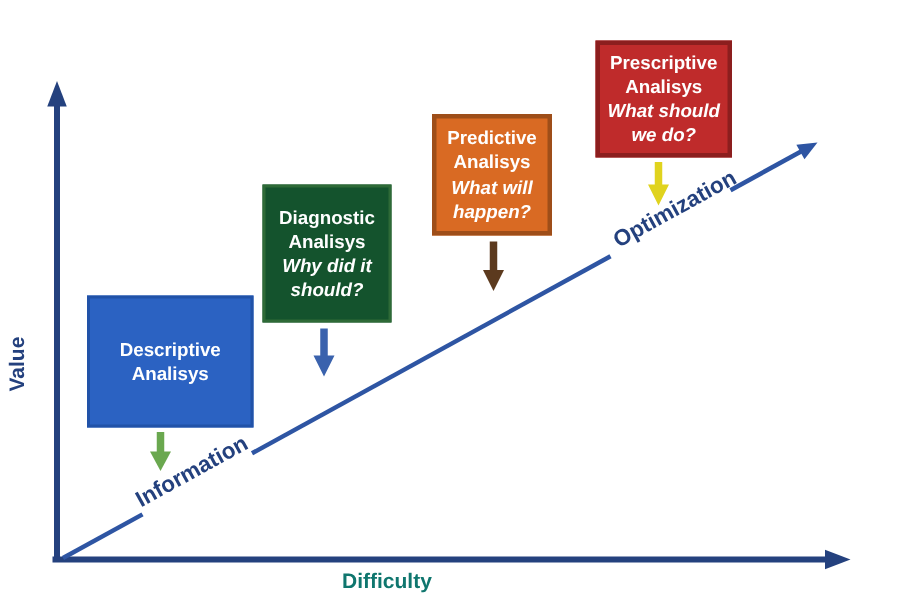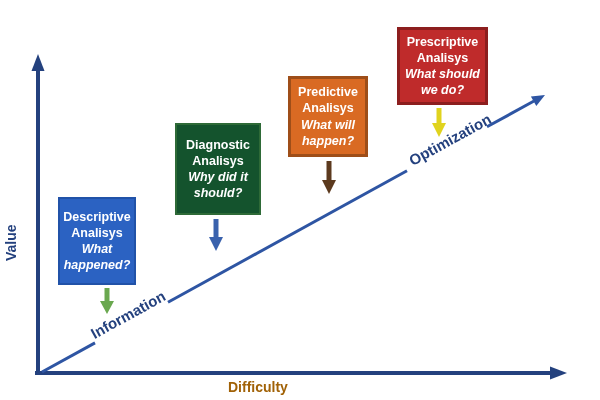--- a/index.html
+++ b/index.html
@@ -8,21 +8,21 @@
     font-family:"Liberation Sans",sans-serif;overflow:hidden;
   }
   #chart-svg{position:absolute;left:0;top:0;width:600px;height:400px;}
   .stage-box{
     position:absolute;display:flex;flex-direction:column;justify-content:center;
     align-items:center;text-align:center;color:#ffffff;box-sizing:border-box;
     padding:4px;border-style:solid;border-width:2px;
   }
   .stage-box .box-title{font-weight:bold;font-size:12.5px;line-height:1.3;}
   .stage-box .box-question{font-style:italic;font-weight:bold;font-size:12.5px;line-height:1.3;}
-  .box-descriptive{left:58px;top:197px;width:78px;height:88px;}
+  .box-descriptive{left:58px;top:197px;width:111px;height:88px;}
   .box-diagnostic{left:175px;top:123px;width:86px;height:92px;}
   .box-predictive{left:288px;top:76px;width:80px;height:81px;border-width:3px;}
   .box-prescriptive{left:397px;top:27px;width:91px;height:78px;border-width:3px;}
   .axis-label{position:absolute;font-weight:bold;font-size:14px;color:#24417e;}
   #y-axis-label{
     left:2px;top:212px;height:62px;width:18px;
     writing-mode:vertical-rl;transform:rotate(180deg);
     display:flex;align-items:center;justify-content:center;
   }
   #x-axis-label{left:228px;top:379px;}
@@ -65,21 +65,20 @@
       <polygon points="322,180 336,180 329,194" style="fill: rgb(92, 58, 30);"></polygon>
     </g>
     <g>
       <line x1="439" y1="108" x2="439" y2="124" stroke-width="5" style="stroke: rgb(224, 211, 30);"></line>
       <polygon points="432,123 446,123 439,137" style="fill: rgb(224, 211, 30);"></polygon>
     </g>
   </svg>
 
   <div class="stage-box box-descriptive" style="background: rgb(43, 98, 194); border-color: rgb(33, 82, 168);">
     <div class="box-title">Descriptive Analisys</div>
-    <div class="box-question">What happened?</div>
   </div>
 
   <div class="stage-box box-diagnostic" style="background: #14532d; border-color: rgb(46, 106, 55);">
     <div class="box-title">Diagnostic Analisys</div>
     <div class="box-question">Why did it should?</div>
   </div>
 
   <div class="stage-box box-predictive" style="background: rgb(217, 106, 35); border-color: rgb(158, 78, 25);">
     <div class="box-title">Predictive Analisys</div>
     <div class="box-question">What will happen?</div>
@@ -87,15 +86,15 @@
 
   <div class="stage-box box-prescriptive" style="background: rgb(191, 43, 43); border-color: rgb(140, 30, 30);">
     <div class="box-title">Prescriptive Analisys</div>
     <div class="box-question">What should we do?</div>
   </div>
 
   <div class="trend-label" id="trend-label-information" style="color: rgb(36, 65, 126);">Information</div>
   <div class="trend-label" id="trend-label-optimization" style="color: rgb(36, 65, 126);">Optimization</div>
 
   <div class="axis-label" id="y-axis-label" style="color: rgb(36, 65, 126);">Value</div>
-  <div class="axis-label" id="x-axis-label" style="color: #a16207;">Difficulty</div>
+  <div class="axis-label" id="x-axis-label" style="color: #0f766e;">Difficulty</div>
 
 </div>
 
 </body></html>

